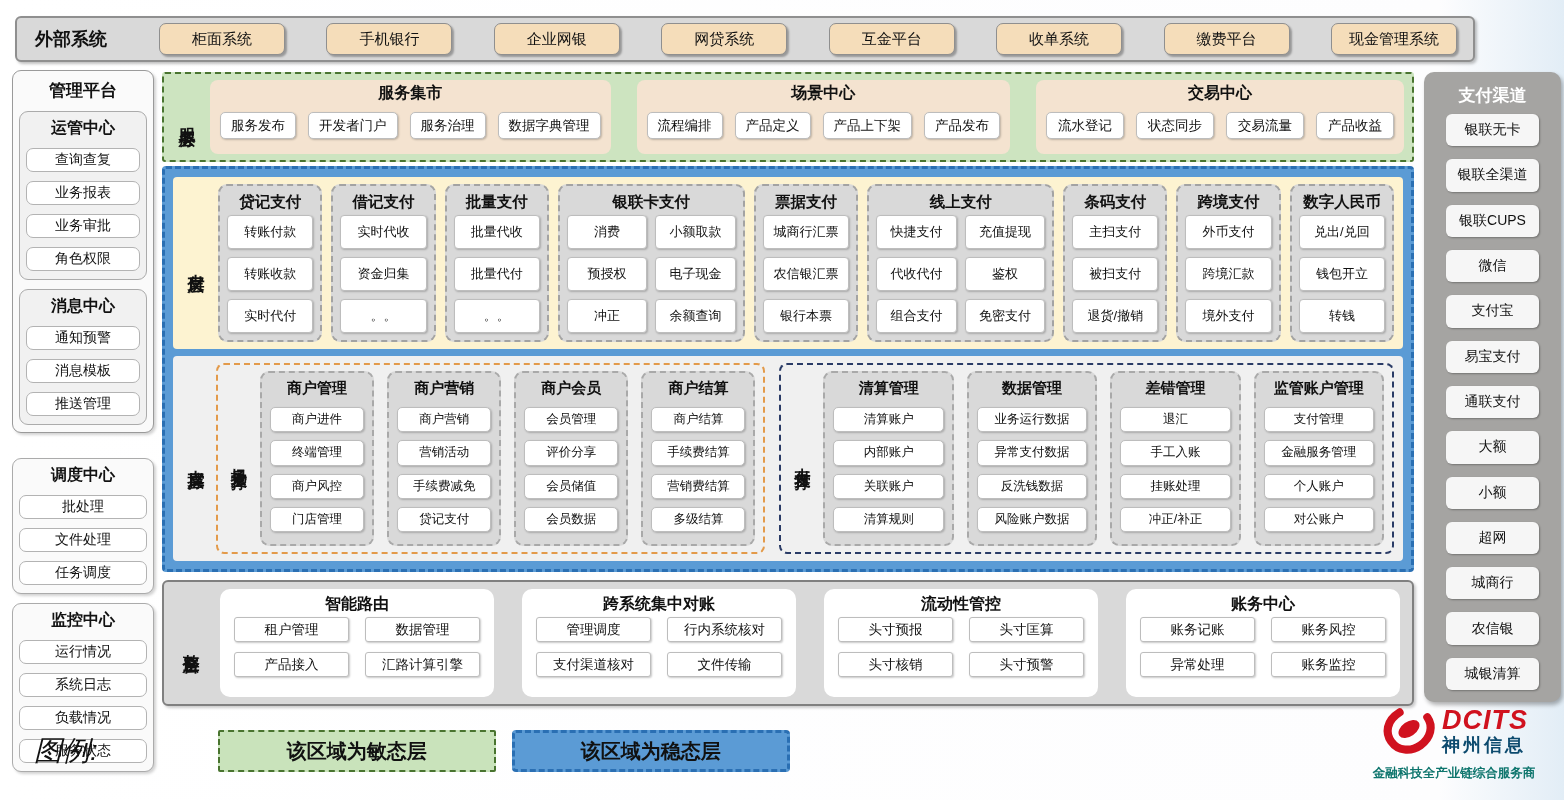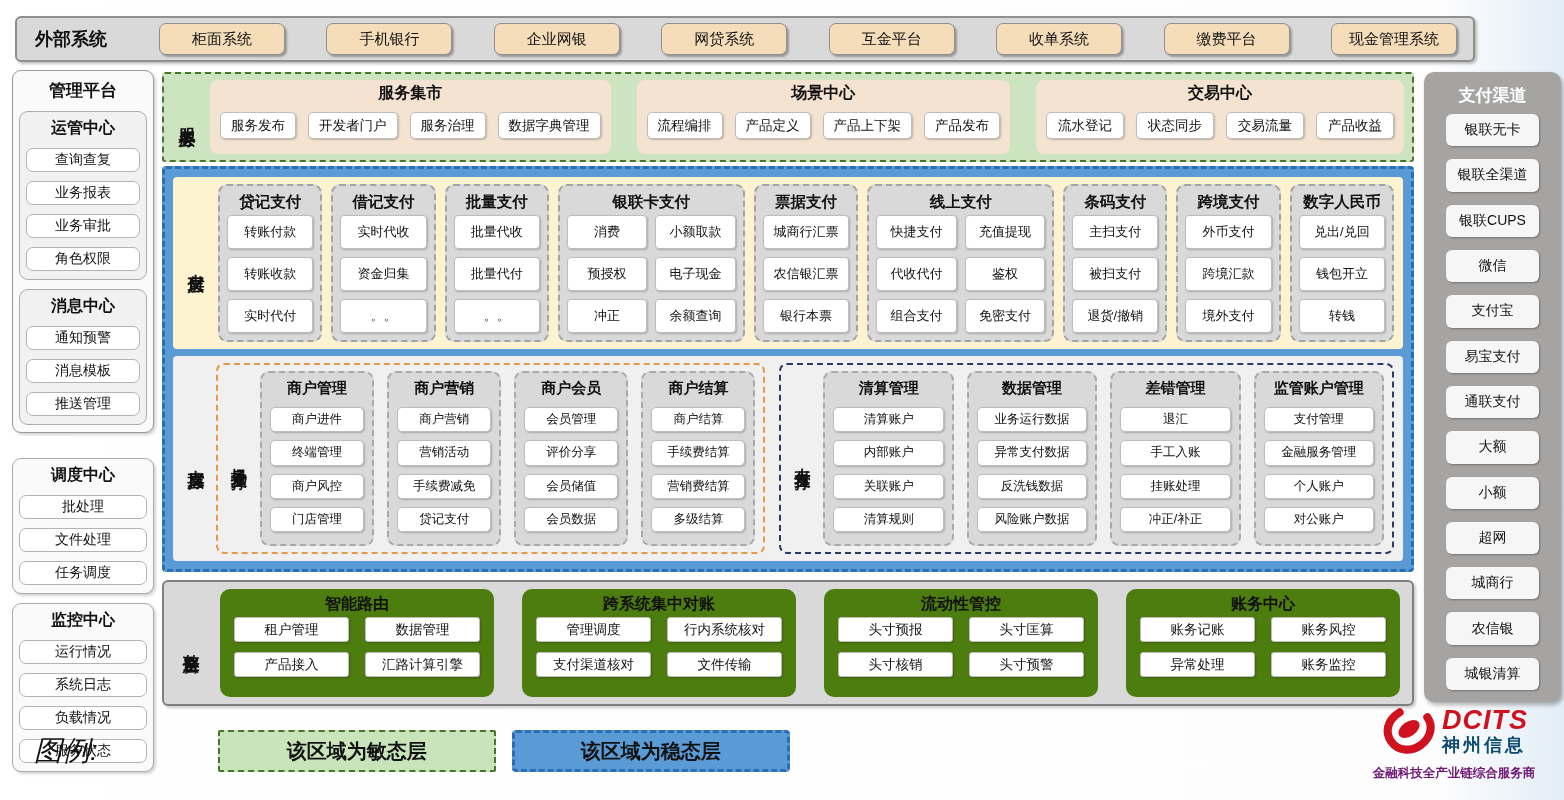--- a/index.html
+++ b/index.html
@@ -96,21 +96,21 @@
   .sup-col-title { font-weight:bold; font-size:15px; text-align:center; height:22px; display:flex; align-items:center; justify-content:center; white-space:nowrap; }
   .sup-col .pill { flex:1; font-size:12.5px; padding:0 4px; }
   
   .integration {
     position:absolute; left:162px; top:580px; width:1252px; height:126px;
     background:#d9d9d9; border:2px solid #808080; border-radius:6px;
     display:flex; gap:14px; padding:7px 12px; box-shadow:2px 2px 3px rgba(0,0,0,.2);
   }
   .integration > .vlabel { width:30px; font-size:17px; }
   .integration-groups { flex:1; display:flex; gap:28px; }
-  .int-group { background:#4d7c0f; border-radius:10px; padding:2px 14px 20px; display:flex; flex-direction:column; flex:1; }
+  .int-group { background:#ffffff; border-radius:10px; padding:2px 14px 20px; display:flex; flex-direction:column; flex:1; }
   .int-title { font-weight:bold; font-size:16px; text-align:center; height:26px; display:flex; align-items:center; justify-content:center; }
   .int-grid { flex:1; display:grid; grid-template-columns:1fr 1fr; gap:10px 16px; }
   .int-grid .pill { font-size:13.5px; border-radius:3px; }
   
   .right-sidebar {
     position:absolute; left:1424px; top:72px; width:137px; height:630px;
     background:#a5a4a2; border-radius:10px; padding:8px 22px 12px;
     display:flex; flex-direction:column; box-shadow:2px 3px 4px rgba(0,0,0,.3);
   }
   .channels-title { color:#fff; font-weight:bold; font-size:17px; text-align:center; height:30px; display:flex; align-items:center; justify-content:center; }
@@ -124,21 +124,21 @@
   .legend-row { position:absolute; left:34px; top:730px; display:flex; align-items:center; gap:16px; }
   .legend-label { font-size:28px;font-style:italic; }
   .legend-box { width:278px; height:42px; display:flex; align-items:center; justify-content:center; font-size:20px; font-weight:bold; }
   .legend-box.agile  { background:#c9e3bb; border:2px dashed #49742f; border-radius:2px; margin-left:104px; }
   .legend-box.stable { background:#5b9bd5; border:3px dashed #2a6fb3; border-radius:4px; }
   .logo { position:absolute; right:12px; top:700px; width:196px; display:flex; flex-direction:column; align-items:center; }
   .logo-top { display:flex; align-items:center; gap:4px; }
   .logo-text { display:flex; flex-direction:column; line-height:1.1; }
   .logo-brand { color:#d0121f; font-size:27px; font-weight:bold; font-style:italic; letter-spacing:1px; }
   .logo-company { font-size:18px; color:#0c4a6e; font-weight:bold; letter-spacing:3px; }
-  .logo-tagline { color:#701a75; font-size:12.5px; font-weight:bold; margin-top:3px; white-space:nowrap; }
+  .logo-tagline { color:#0f766e; font-size:12.5px; font-weight:bold; margin-top:3px; white-space:nowrap; }
 </style>
 </head>
 <body>
 
 <div class="topbar">
   <div class="topbar-label">外部系统</div>
   <div class="topbar-boxes">
       <div class="wheat-box">柜面系统</div>
       <div class="wheat-box">手机银行</div>
       <div class="wheat-box">企业网银</div>

